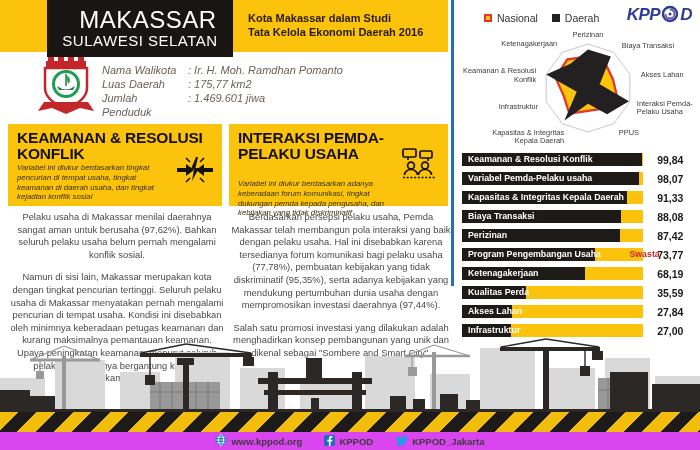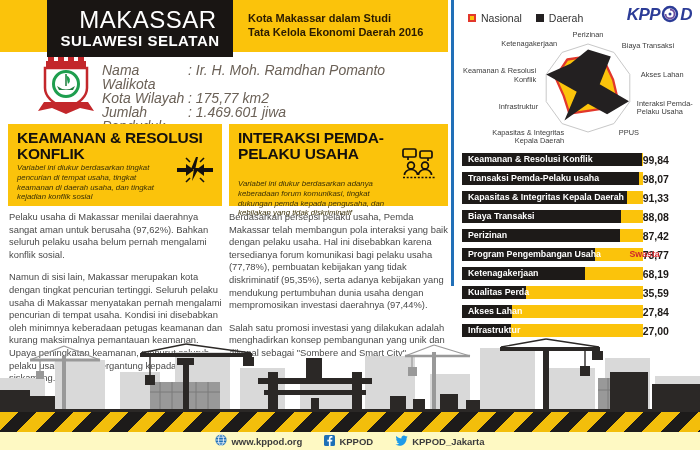--- a/index.html
+++ b/index.html
@@ -5,73 +5,73 @@
   html,body{margin:0;padding:0;background:#888;}
   *{box-sizing:border-box;}
   .page{position:relative;width:700px;height:450px;background:#fff;overflow:hidden;
         font-family:"Liberation Sans",sans-serif;margin:0 auto;}
 
   
   .header-band{position:absolute;left:0;top:0;width:448px;height:52px;background:#FBC30B;}
   .title-box{position:absolute;left:47px;top:0;width:186px;height:57px;background:#191513;
              color:#fff;text-align:center;display:flex;flex-direction:column;justify-content:center;}
   .title-city{font-size:24px;font-weight:400;letter-spacing:.5px;line-height:1.05;padding-left:16px;}
-  .title-prov{font-size:15px;font-weight:700;letter-spacing:.5px;line-height:1.2;}
+  .title-prov{font-size:15px;font-weight:400;letter-spacing:.5px;line-height:1.2;}
   .study-title{position:absolute;left:248px;top:11px;width:198px;font-size:11px;font-weight:700;
                color:#2A1B02;line-height:1.3;white-space:pre-line;}
 
   
   .crest{position:absolute;left:36px;top:57px;}
-  .profile{position:absolute;left:102px;top:63px;font-style:italic;color:#6b6157;font-size:14px;line-height:14px;}
+  .profile{position:absolute;left:102px;top:63px;font-style:italic;color:#6b6157;font-size:11px;line-height:14px;}
   .profile-row{display:flex;}
   .profile-label{width:86px;}
   .profile-value{white-space:nowrap;}
 
   
   .var-box{position:absolute;top:124px;height:82px;background:#FBC30B;padding:6px 8px 5px 9px;}
   .var-box.b1{left:8px;width:214px;}
   .var-box.b2{left:229px;width:219px;}
   .var-title{font-size:15.5px;font-weight:800;color:#14100d;line-height:1.04;white-space:pre-line;letter-spacing:-.2px;}
   .var-sub{font-size:7.8px;font-style:italic;color:#3a2f05;line-height:1.25;margin-top:1px;width:150px;}
   .b2 .var-sub{width:152px;margin-top:17px;}
   .var-icon{position:absolute;right:9px;bottom:16px;}
   .b2 .var-icon{bottom:22px;}
 
   
-  .body-col{position:absolute;top:211px;font-size:9.4px;line-height:1.34;color:#4a4a4a;}
+  .body-col{position:absolute;top:211px;font-size:9.4px;line-height:1.34;color:#4a4a4a;text-align:center;}
   .body-col.c1{left:9px;width:216px;}
   .body-col.c2{left:229px;width:224px;}
   .body-col p{margin:0 0 10px 0;}
 
   
   .blue-rule{position:absolute;left:451px;top:0;width:3px;height:286px;background:#2170B8;}
-  .legend{position:absolute;left:468px;top:12px;display:flex;align-items:flex-start;gap:14px;
+  .legend{position:absolute;left:484px;top:12px;display:flex;align-items:flex-start;gap:14px;
           font-size:10.5px;color:#333;}
   .legend-item{display:flex;align-items:center;gap:5px;}
   .sw-nas{width:8px;height:8px;background:#FBC30B;border:2.5px solid #E2372B;}
   .sw-dae{width:8px;height:8px;background:#232021;}
   .kppod-logo{position:absolute;right:8px;top:5px;display:flex;align-items:flex-start;
               color:#2C3C97;font-weight:800;font-style:italic;font-size:17px;letter-spacing:-.5px;}
   .radar-wrap{position:absolute;left:455px;top:24px;}
 
   
   .bar-chart{position:absolute;left:462px;top:153px;width:236px;}
   .bar-row{display:flex;align-items:center;height:13px;margin-bottom:6px;}
   .bar-track{position:relative;width:186px;height:13px;background:#FBC30B;}
   .bar-fill{position:absolute;left:0;top:0;height:13px;background:#1d1a18;}
   .bar-label{position:absolute;left:6px;top:0;line-height:13px;font-size:8.8px;font-weight:700;
              color:#fff;white-space:nowrap;z-index:2;}
   .bar-suffix{color:#D0262B;margin-left:26px;}
-  .bar-value{width:57px;text-align:left;font-size:10.5px;font-weight:700;color:#1d1a18;}
+  .bar-value{width:57px;text-align:center;font-size:10.5px;font-weight:700;color:#1d1a18;}
 
   
   .skyline{position:absolute;left:0;top:338px;}
   .hazard{position:absolute;left:0;top:412px;width:700px;height:20px;
           background:repeating-linear-gradient(135deg,#F3BE0B 0 13px,#1d1b1a 13px 26px);}
-  .footer{position:absolute;left:0;top:432px;width:700px;height:18px;background:#fef9c3;
+  .footer{position:absolute;left:0;top:432px;width:700px;height:18px;background:#d946ef;
           display:flex;align-items:center;justify-content:center;gap:6px;
           font-size:9.5px;font-weight:700;color:#3c3c3c;}
   .footer .gap{width:10px;}
   .footer-item{display:flex;align-items:center;gap:4px;}
 </style>
 </head>
 <body>
 
 <div class="page">
 
@@ -99,21 +99,21 @@
       <path d="M21,29 q9,7 18,0 l-2,4 h-14 z" fill="#1F7A3D"></path>
       <path d="M8,45 L52,45 L58,54 L44,51 L30,57 L16,51 L2,54 Z" fill="#C3272B"></path>
     </svg>
   </div>
   <div class="profile">
     <div class="profile-row">
       <span class="profile-label">Nama Walikota</span>
       <span class="profile-value">: Ir. H. Moh. Ramdhan Pomanto</span>
     </div>
     <div class="profile-row">
-      <span class="profile-label">Kota Wilayah</span>
+      <span class="profile-label">Luas Daerah</span>
       <span class="profile-value">: 175,77 km2</span>
     </div>
     <div class="profile-row">
       <span class="profile-label">Jumlah Penduduk</span>
       <span class="profile-value">: 1.469.601 jiwa</span>
     </div>
   </div>
 
   <div class="var-box b1">
     <div class="var-title">KEAMANAN &amp; RESOLUSI
@@ -212,21 +212,21 @@
       <div class="bar-row">
         <div class="bar-track">
           <div class="bar-fill" style="width: 99.84%;"></div>
           <span class="bar-label">Keamanan &amp; Resolusi Konflik</span>
         </div>
         <span class="bar-value">99,84</span>
       </div>
       <div class="bar-row">
         <div class="bar-track">
           <div class="bar-fill" style="width: 98.07%;"></div>
-          <span class="bar-label">Transaksi Pemda-Pelaku usaha</span>
+          <span class="bar-label">Variabel Pemda-Pelaku usaha</span>
         </div>
         <span class="bar-value">98,07</span>
       </div>
       <div class="bar-row">
         <div class="bar-track">
           <div class="bar-fill" style="width: 91.33%;"></div>
           <span class="bar-label">Kapasitas &amp; Integritas Kepala Daerah</span>
         </div>
         <span class="bar-value">91,33</span>
       </div>

